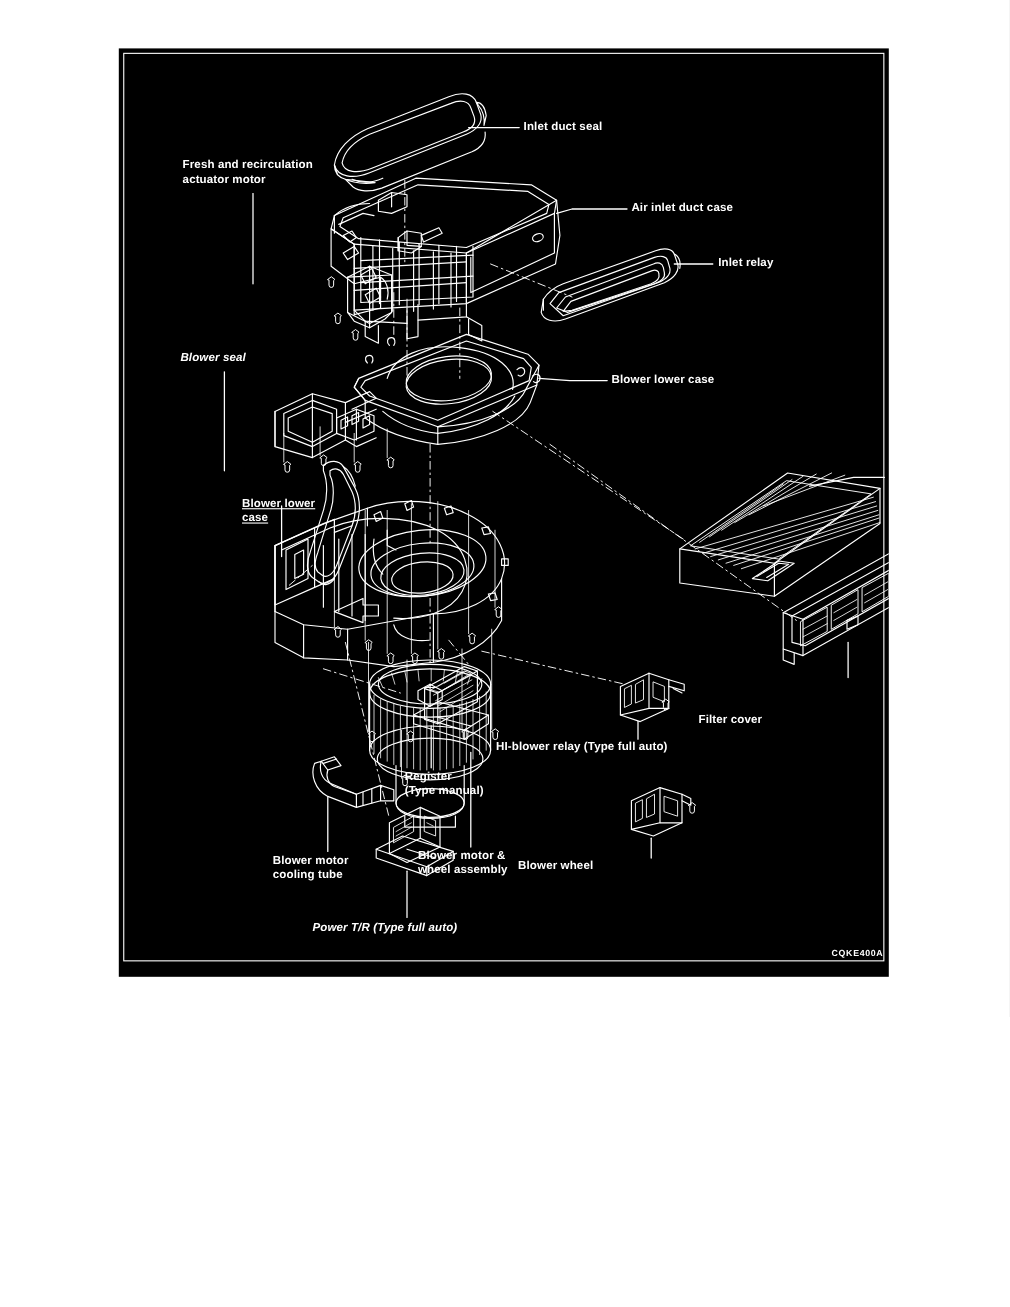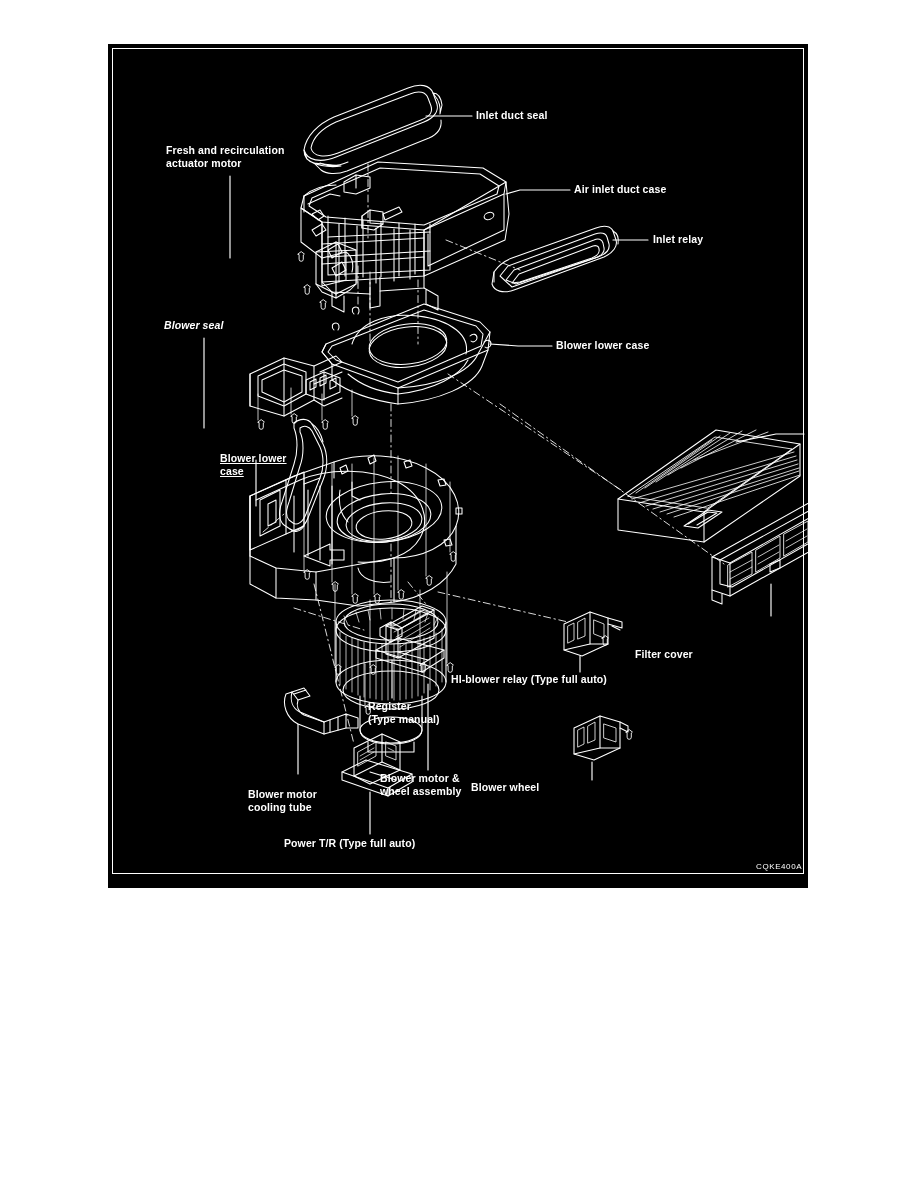--- a/index.html
+++ b/index.html
@@ -47,21 +47,21 @@
     font-weight: bold;
     line-height: 12.5px;
     white-space: pre;
     letter-spacing: 0.1px;
   }
   .figcode {
     position: absolute;
     color: #ffffff;
     font-family: "Liberation Sans", sans-serif;
     font-size: 8px;
-    font-weight: normal;
+    font-weight: bold;
     letter-spacing: 0.6px;
     white-space: pre;
   }
 </style>
 </head>
 <body>
 
 <div id="figure-panel">
 
   <div id="figure-border"></div>
@@ -575,24 +575,24 @@
 
   <div class="lbl" style="left:700px; top:383px;">Air filter</div>
 
   <div class="lbl" style="left:527px; top:576px;margin-top:28px;">Filter cover</div>
 
   <div class="lbl" style="left:343px; top:629px;">HI-blower relay (Type full auto)</div>
 
   <div class="lbl" style="left:212px; top:656px;margin-left:48px;">Register
 (Type manual)</div>
 
-  <div class="lbl" style="left:140px; top:732px;margin-top:12px;">Blower motor
+  <div class="lbl" style="left:140px; top:732px;">Blower motor
 cooling tube</div>
 
-  <div class="lbl" style="left:176px; top:793px;">Power T/R (Type full auto)</div>
+  <div class="lbl" style="left:176px; top:793px;font-style:italic;">Power T/R (Type full auto)</div>
 
   <div class="lbl" style="left:272px; top:728px;">Blower motor &amp;
 wheel assembly</div>
 
   <div class="lbl" style="left:363px; top:737px;">Blower wheel</div>
 
   <div class="figcode" style="left:648px; top:818px;">CQKE400A</div>
 
 </div>
 

